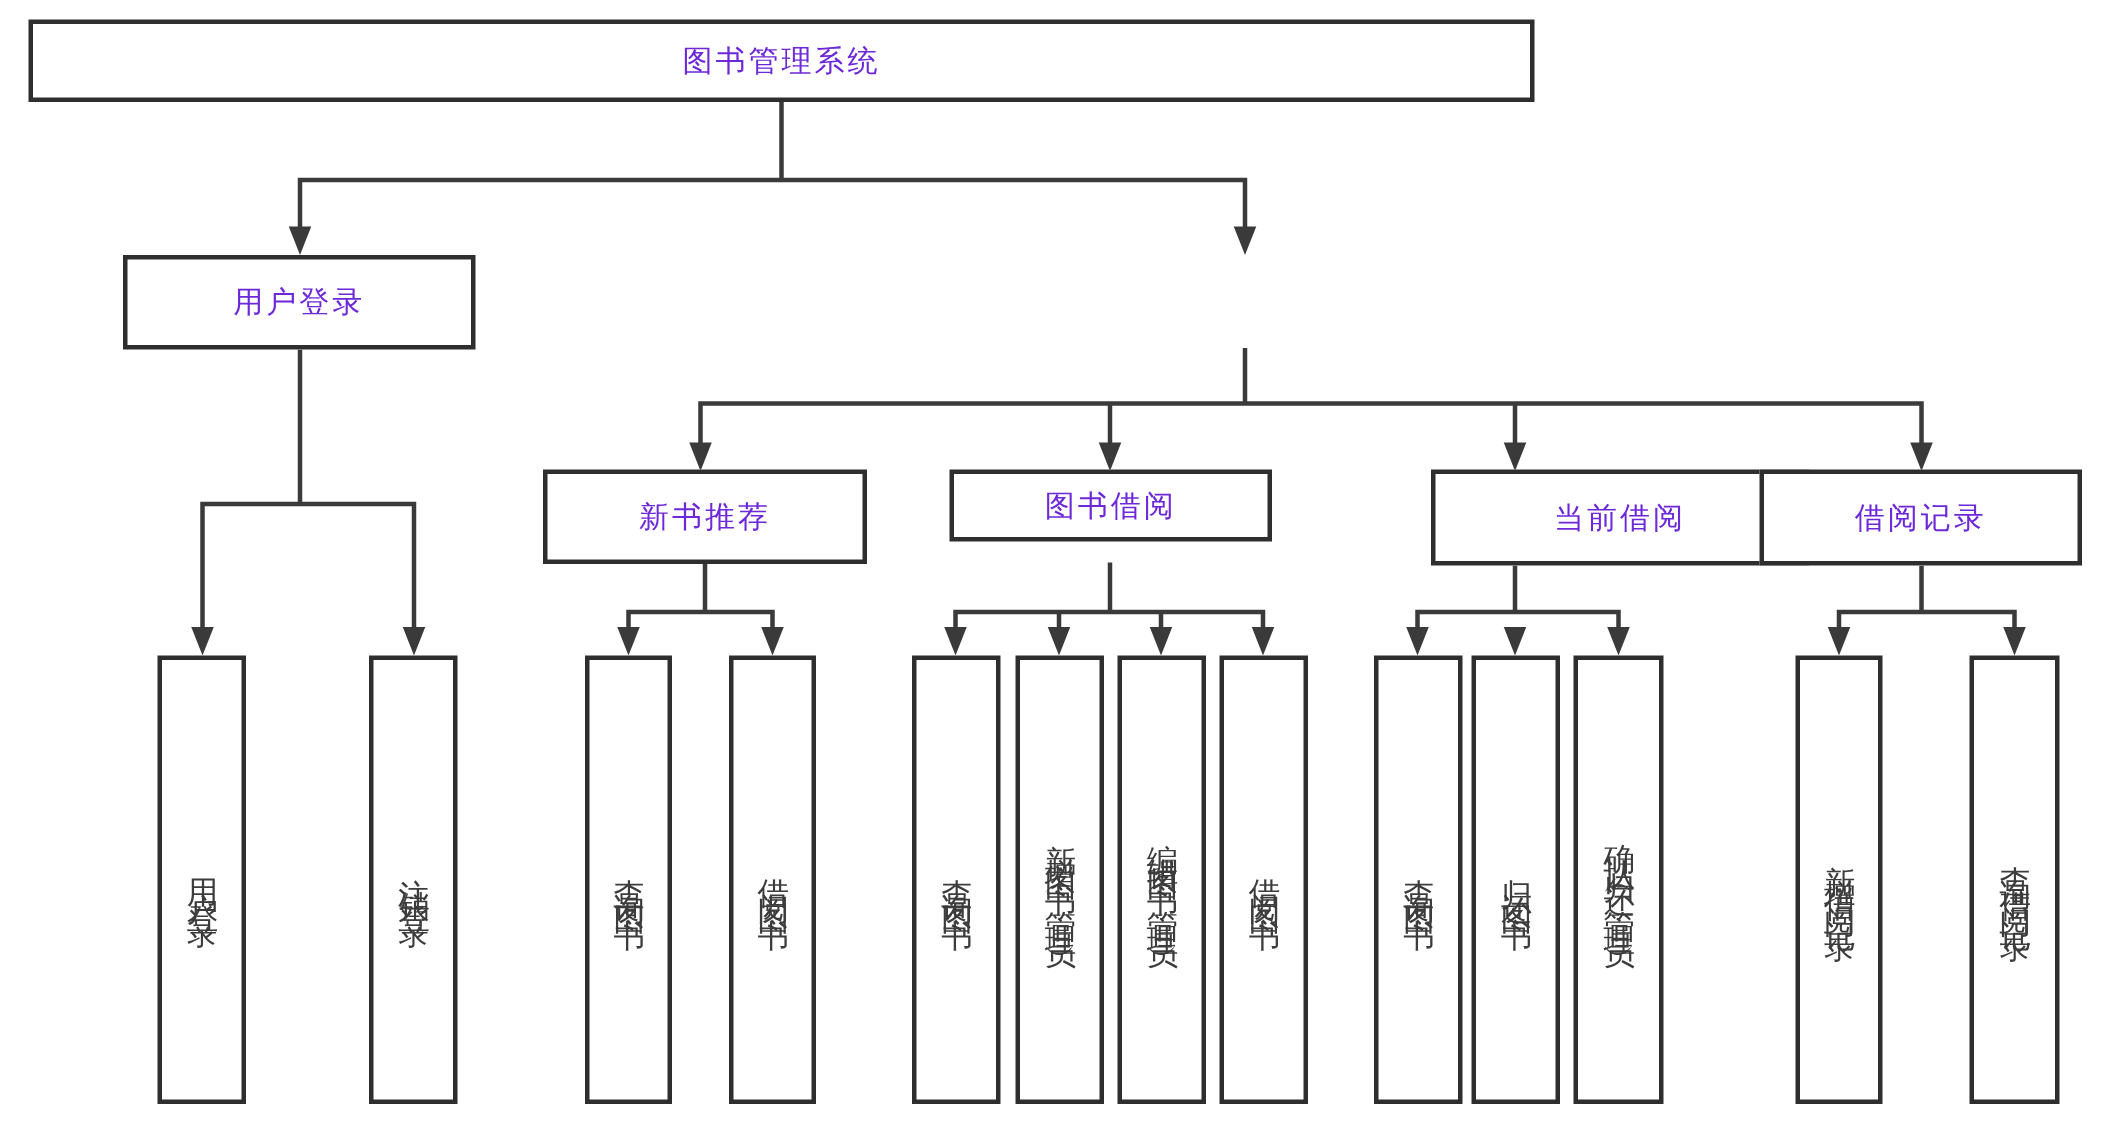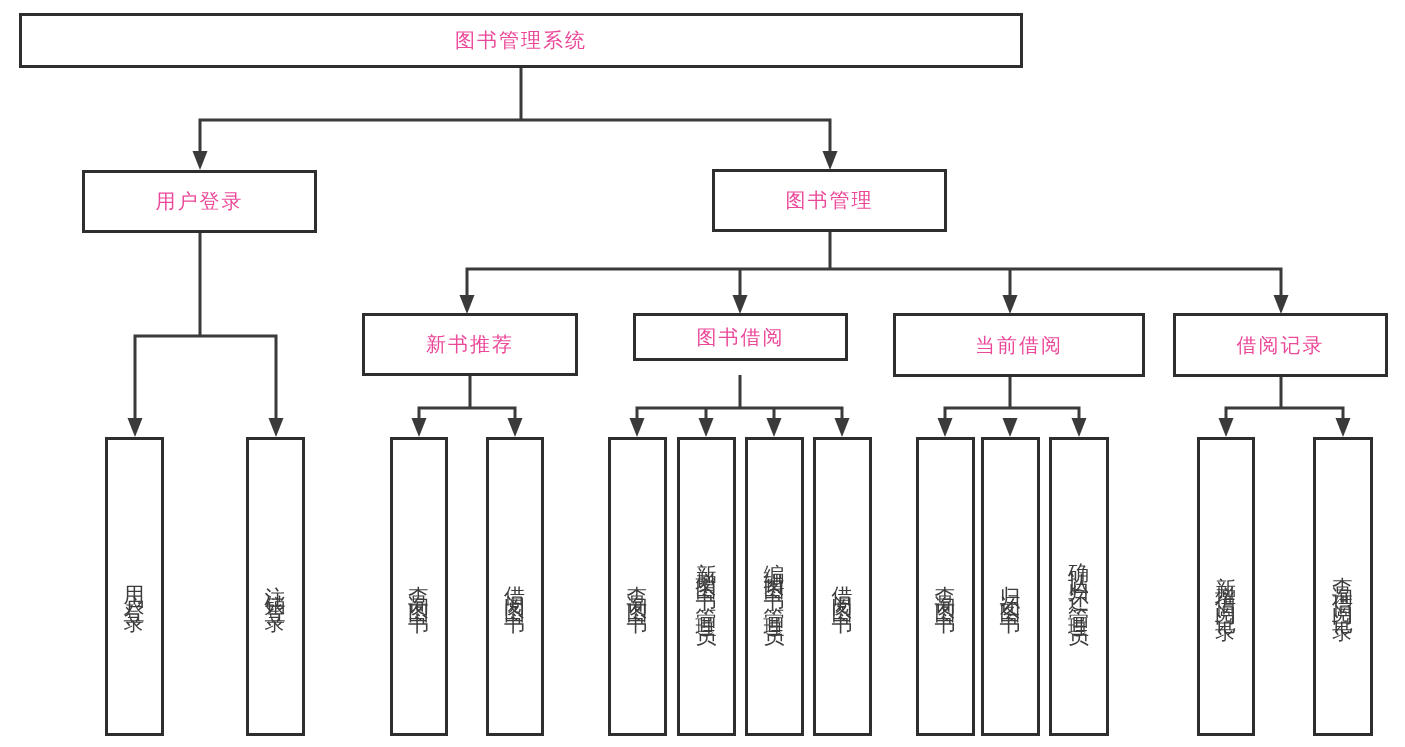--- a/index.html
+++ b/index.html
@@ -22,21 +22,21 @@
     z-index: 1;
   }
   .node {
     position: absolute;
     box-sizing: border-box;
     background: #ffffff;
     border: 3px solid #2e2e2e;
     display: flex;
     align-items: center;
     justify-content: center;
-    color: #ec4899;
+    color: #6d28d9;
     font-size: 20px;
     letter-spacing: 2px;
     z-index: 2;
     white-space: nowrap;
   }
   .leaf {
     position: absolute;
     box-sizing: border-box;
     background: #ffffff;
     border: 3px solid #2e2e2e;
@@ -108,25 +108,24 @@
         <polygon points="1010,437 1002.5,418 1017.5,418"></polygon>
         <polygon points="1079,437 1071.5,418 1086.5,418"></polygon>
         <polygon points="1226,437 1218.5,418 1233.5,418"></polygon>
         <polygon points="1343,437 1335.5,418 1350.5,418"></polygon>
       </g>
   </svg>
 
   <div class="node" style="left:19px; top:13px; width:1004px; height:55px;">图书管理系统</div>
 
   <div class="node" style="left:82px; top:170px; width:235px; height:63px;">用户登录</div>
-  <div class="node" style="left:712px; top:169px; width:235px; height:63px;">图书管理</div>
 
   <div class="node" style="left:362px; top:313px; width:216px; height:63px;text-align:center;">新书推荐</div>
   <div class="node" style="left:633px; top:313px; width:215px; height:48px;">图书借阅</div>
-  <div class="node" style="left:893px; top:313px; width:252px; height:64px;">当前借阅</div>
+  <div class="node" style="left:954px; top:313px; width:252px; height:64px;">当前借阅</div>
   <div class="node" style="left:1173px; top:313px; width:215px; height:64px;">借阅记录</div>
 
   <div class="leaf" style="left:105px;">
     <span>用户登录</span>
   </div>
   <div class="leaf" style="left:246px;">
     <span>注销登录</span>
   </div>
 
   <div class="leaf" style="left:390px; width:58px;">

